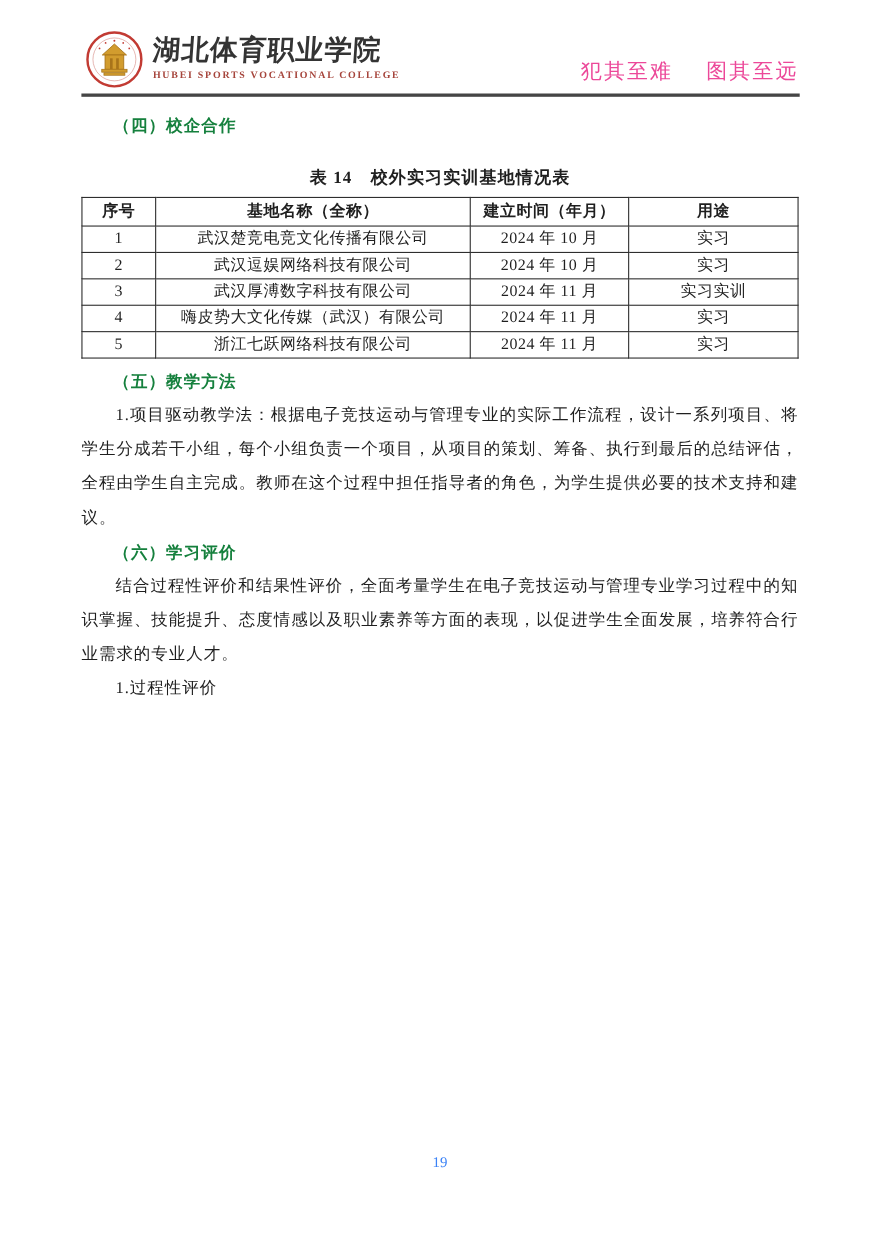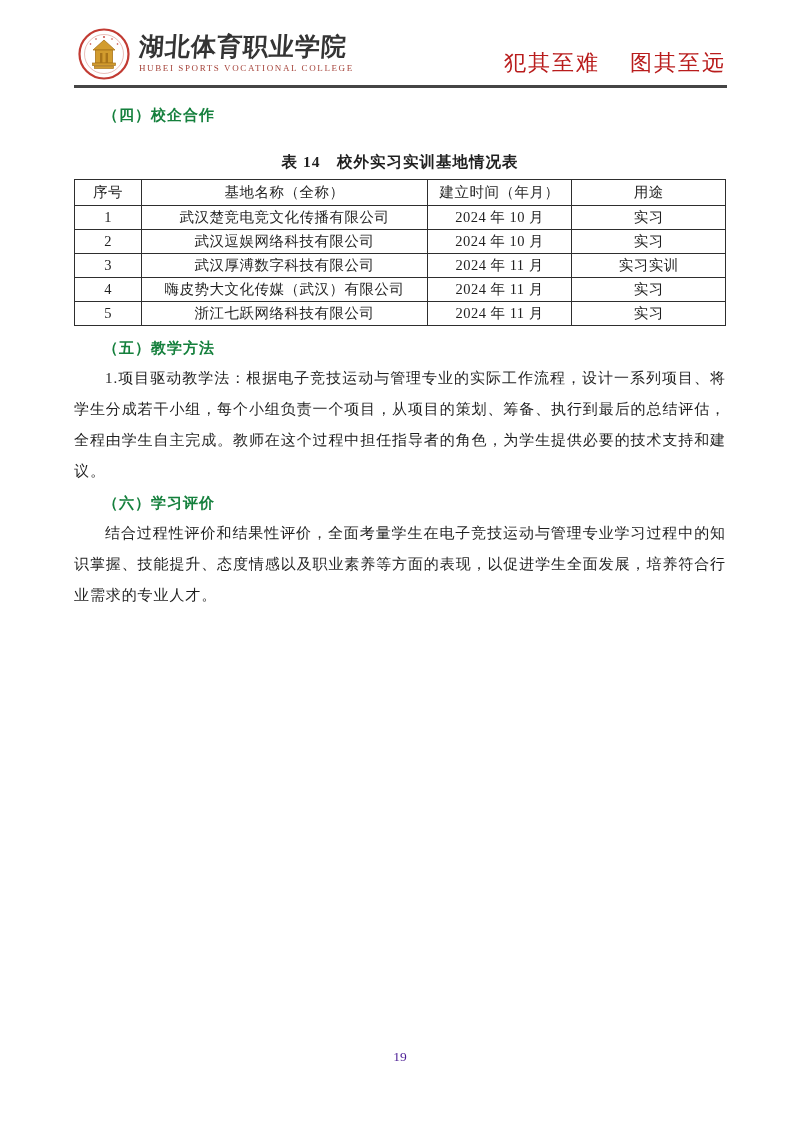--- a/index.html
+++ b/index.html
@@ -33,31 +33,31 @@
     font-size: 25px;
     font-weight: bold;
     color: #343434;
     letter-spacing: 1px;
     transform: skewX(-4deg);
     line-height: 30px;
     white-space: nowrap;
   }
   .en-name {
     font-size: 9px;
-    font-weight: normal;
+    font-weight: bold;
     color: #a6453c;
     letter-spacing: 1.6px;
     line-height: 12px;
     white-space: nowrap;
   }
   .motto {
     margin-left: auto;
     align-self: flex-end;
-    font-size: 22px;
-    color: #b91c1c;
+    font-size: 19px;
+    color: #ec4899;
     letter-spacing: 2px;
     padding-bottom: 2px;
     white-space: nowrap;
   }
   .motto .gap { display: inline-block; width: 30px; }
   .divider {
     height: 2.5px;
     background: #454545;
     margin: 5px 73px 0 74px;
   }
@@ -98,38 +98,38 @@
     vertical-align: middle;
     font-weight: normal;
     font-size: 14.5px;
     line-height: 19px;
     height: 24px;
     padding: 1px 3px;
     letter-spacing: 0.5px;
     overflow: hidden;
     white-space: nowrap;
   }
-  table.base-table tr.head th { height: 26px; }
+  table.base-table tr.head th { height: 26px; font-weight: bold; }
   .col-seq  { width: 10.3%; }
   .col-name { width: 43.9%; }
   .col-date { width: 22.2%; }
   .col-use  { width: 23.6%; }
   p.body-para {
     text-indent: 31px;
     line-height: 31px;
   }
   
   .footer {
     position: absolute;
     left: 0;
     bottom: 66px;
     width: 100%;
     text-align: center;
     font-size: 13.5px;
-    color: #4c1d95;
+    color: #3b82f6;
   }
 </style>
 </head>
 <body>
 
 <div class="page">
 
   <div class="header">
     <svg class="seal" viewBox="0 0 52 52">
       <circle cx="26" cy="26" r="24.5" fill="#ffffff" stroke="#c23b33" stroke-width="2.2"></circle>
@@ -209,18 +209,19 @@
       </tbody>
     </table>
 
     <div class="sec-heading">（五）教学方法</div>
 
     <p class="body-para">1.项目驱动教学法：根据电子竞技运动与管理专业的实际工作流程，设计一系列项目、将学生分成若干小组，每个小组负责一个项目，从项目的策划、筹备、执行到最后的总结评估，全程由学生自主完成。教师在这个过程中担任指导者的角色，为学生提供必要的技术支持和建议。</p>
 
     <div class="sec-heading">（六）学习评价</div>
 
     <p class="body-para">结合过程性评价和结果性评价，全面考量学生在电子竞技运动与管理专业学习过程中的知识掌握、技能提升、态度情感以及职业素养等方面的表现，以促进学生全面发展，培养符合行业需求的专业人才。</p>
+    <p class="body-para">1.过程性评价</p>
 
   </div>
 
   <div class="footer">19</div>
 
 </div>
 
 </body></html>

